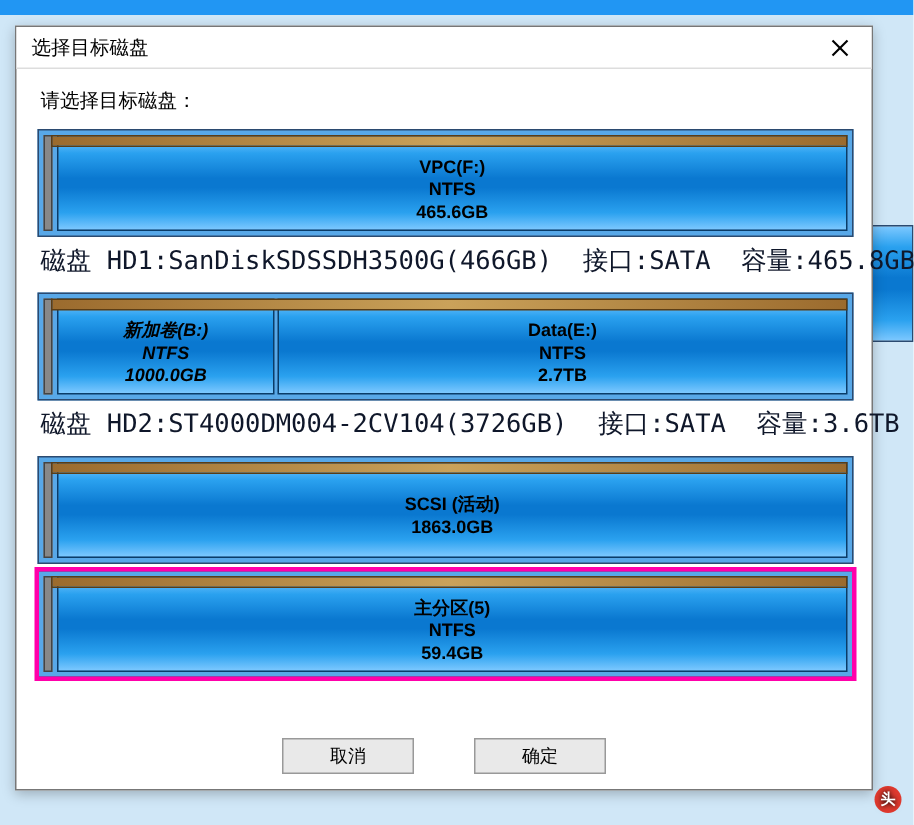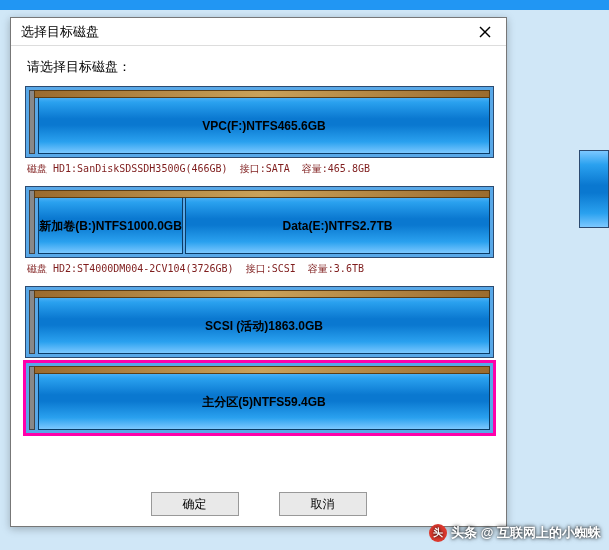--- a/index.html
+++ b/index.html
@@ -13,21 +13,21 @@
     position: relative;
   }
   .bg-top-bar {
     position: absolute; top:0; left:0; right:0; height:10px;
     background: #2196f3;
   }
   .dialog {
     position: absolute;
     left: 10px;
     top: 17px;
-    width: 497px;
+    width: 572px;
     height: 510px;
     background: #fff;
     border: 1px solid #777;
     box-shadow: 0 2px 8px rgba(0,0,0,0.25);
   }
   .titlebar {
     height: 28px;
     background: #fff;
     border-bottom: 1px solid #ddd;
     display: flex;
@@ -71,38 +71,38 @@
     background: #888;
     border: 1px solid #444;
     margin-right: 1px;
   }
   .partition {
     flex: 1;
     margin-left: 2px;
     border: 1px solid #0a3c68;
     background: linear-gradient(to bottom, #7cc8ff 0%, #2aa1ef 18%, #0a78d0 45%, #0a78d0 55%, #2aa1ef 82%, #7cc8ff 100%);
     display: flex;
-    flex-direction: row;
+    flex-direction: column;
     align-items: center;
     justify-content: center;
     color: #000;
     font-weight: bold;
     font-size: 12px;
     text-align: center;
     position: relative;
     padding-top: 8px;
   }
   .partition .line { line-height: 15px; }
-  .partition.small { flex: 0 0 145px; }
+  .partition.small { flex: 0 0 145px; font-style: italic; }
   .partition.big { flex: 1; }
 
   .disk-info {
     font-family: "SimSun", monospace;
-    font-size: 10px;
-    color: #7f1d1d;
+    font-size: 17px;
+    color: #0f172a;
     margin: 4px 0 10px 2px;
     white-space: pre;
   }
 
   .button-row {
     position: absolute;
     bottom: 10px;
     left: 0; right: 0;
     display: flex;
     justify-content: center;
@@ -178,21 +178,21 @@
           <div class="line">新加卷(B:)</div>
           <div class="line">NTFS</div>
           <div class="line">1000.0GB</div>
         </div>
         <div class="partition big">
           <div class="line">Data(E:)</div>
           <div class="line">NTFS</div>
           <div class="line">2.7TB</div>
         </div>
       </div>
-      <div class="disk-info">磁盘 HD2:ST4000DM004-2CV104(3726GB)  接口:SCSI  容量:3.6TB</div>
+      <div class="disk-info">磁盘 HD2:ST4000DM004-2CV104(3726GB)  接口:SATA  容量:3.6TB</div>
     </div>
 
     <div class="disk-group">
       <div class="disk-bar">
         <div class="disk-header-strip"></div>
         <div class="stub"></div>
         <div class="partition big">
           <div class="line">SCSI (活动)</div>
           <div class="line">1863.0GB</div>
         </div>
@@ -207,21 +207,20 @@
           <div class="line">主分区(5)</div>
           <div class="line">NTFS</div>
           <div class="line">59.4GB</div>
         </div>
       </div>
     </div>
 
   </div>
 
   <div class="button-row">
+    <div class="btn">取消</div>
     <div class="btn">确定</div>
-    <div class="btn">取消</div>
   </div>
 </div>
 
 <div class="watermark">
   <span class="logo">头</span>
-  <span>头条 @ 互联网上的小蜘蛛</span>
 </div>
 
 </body></html>

